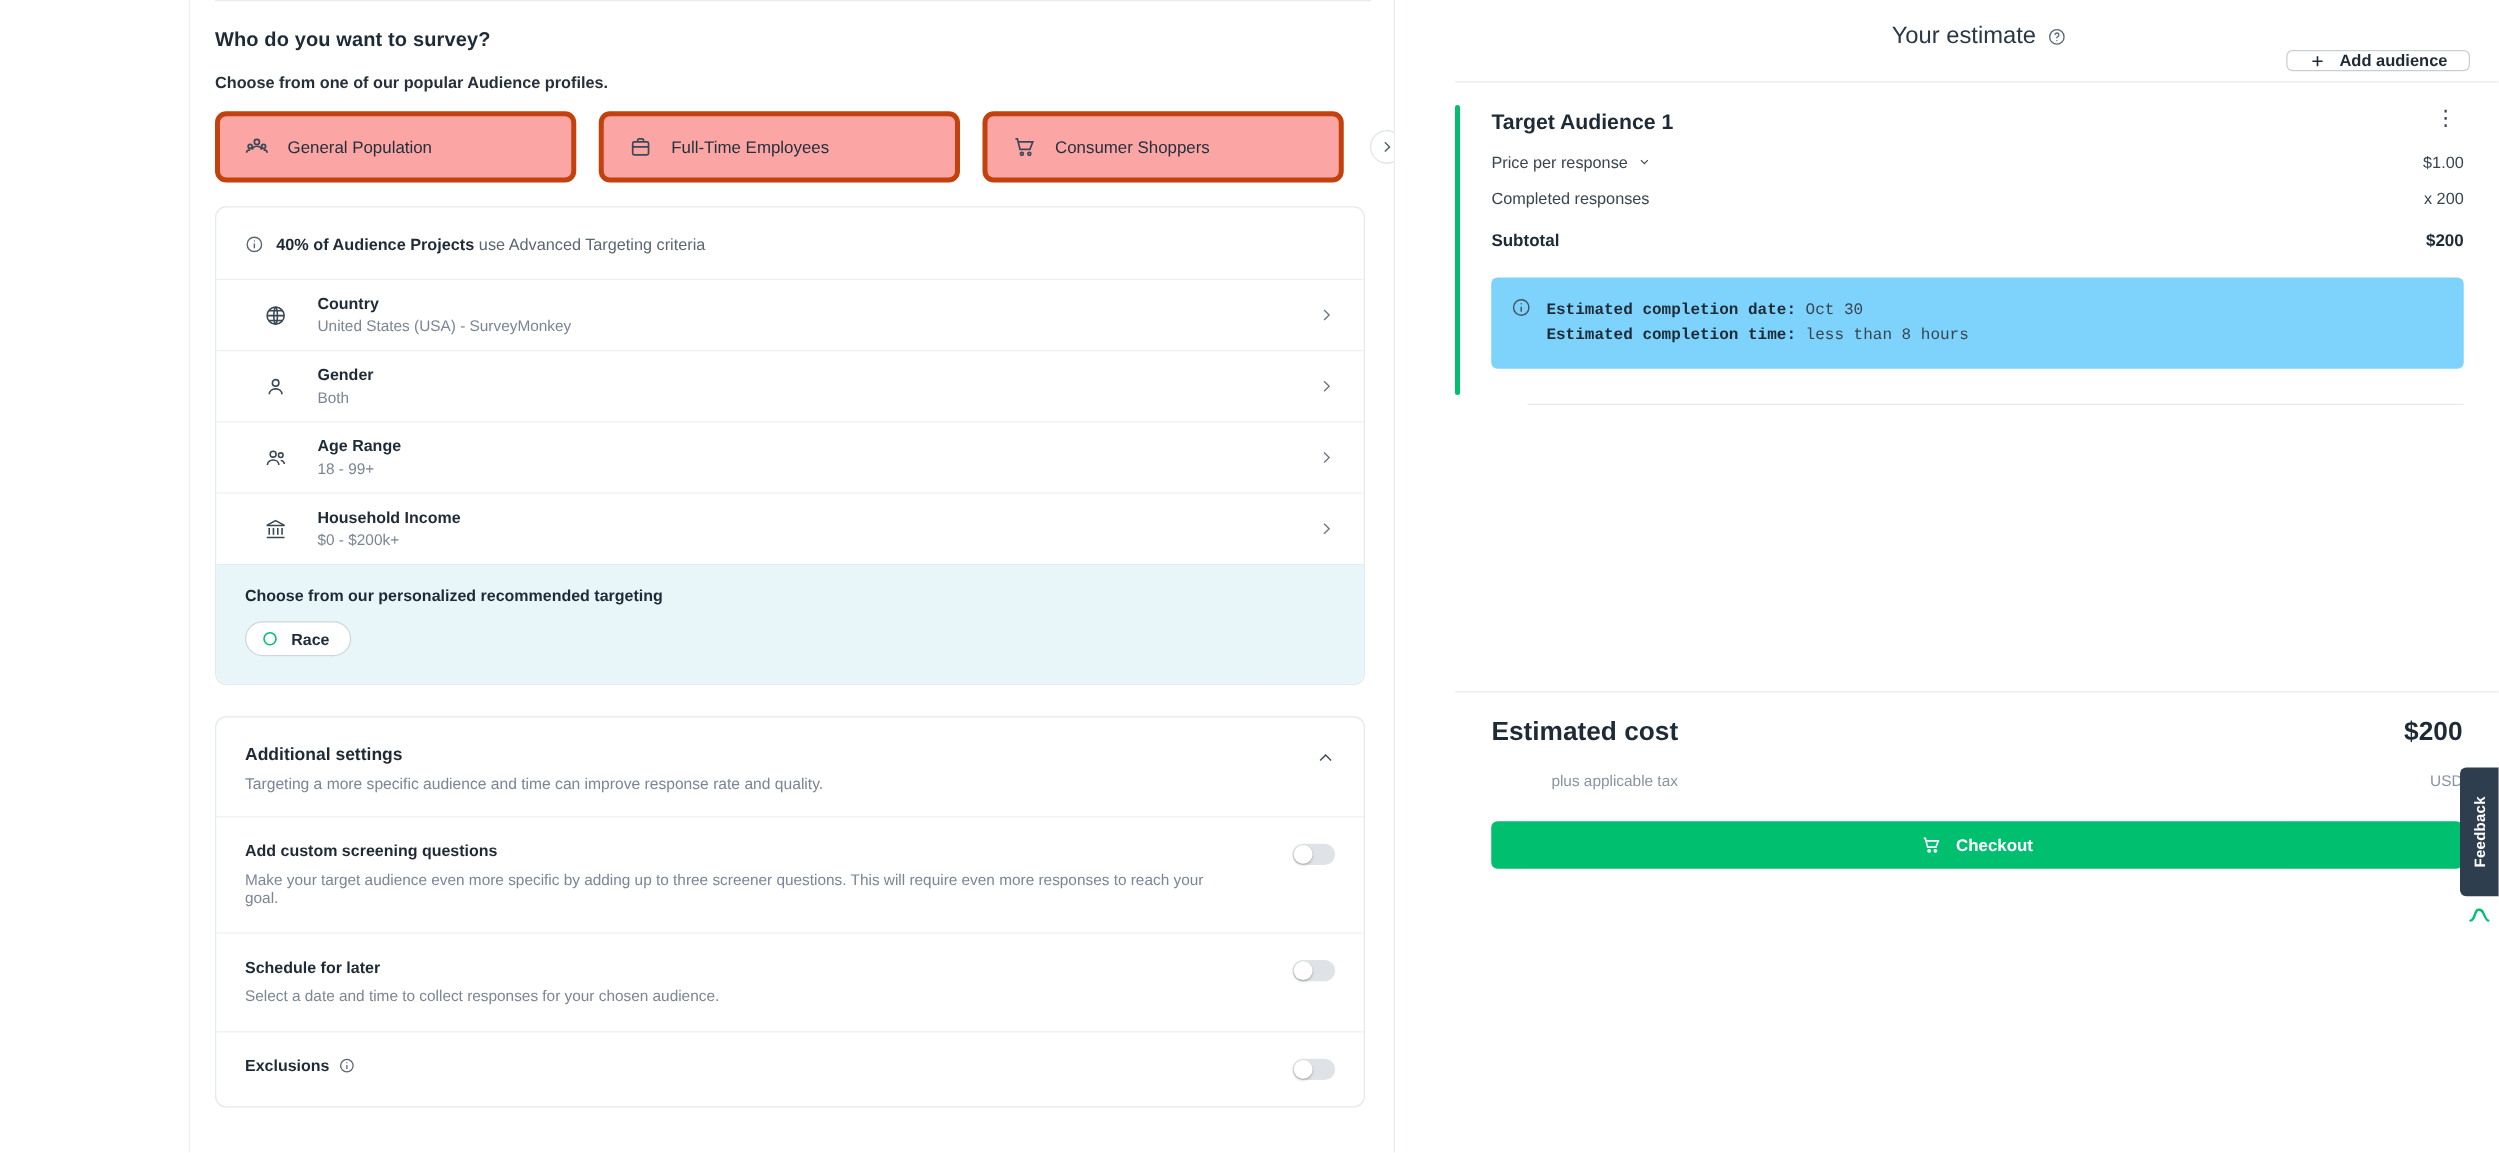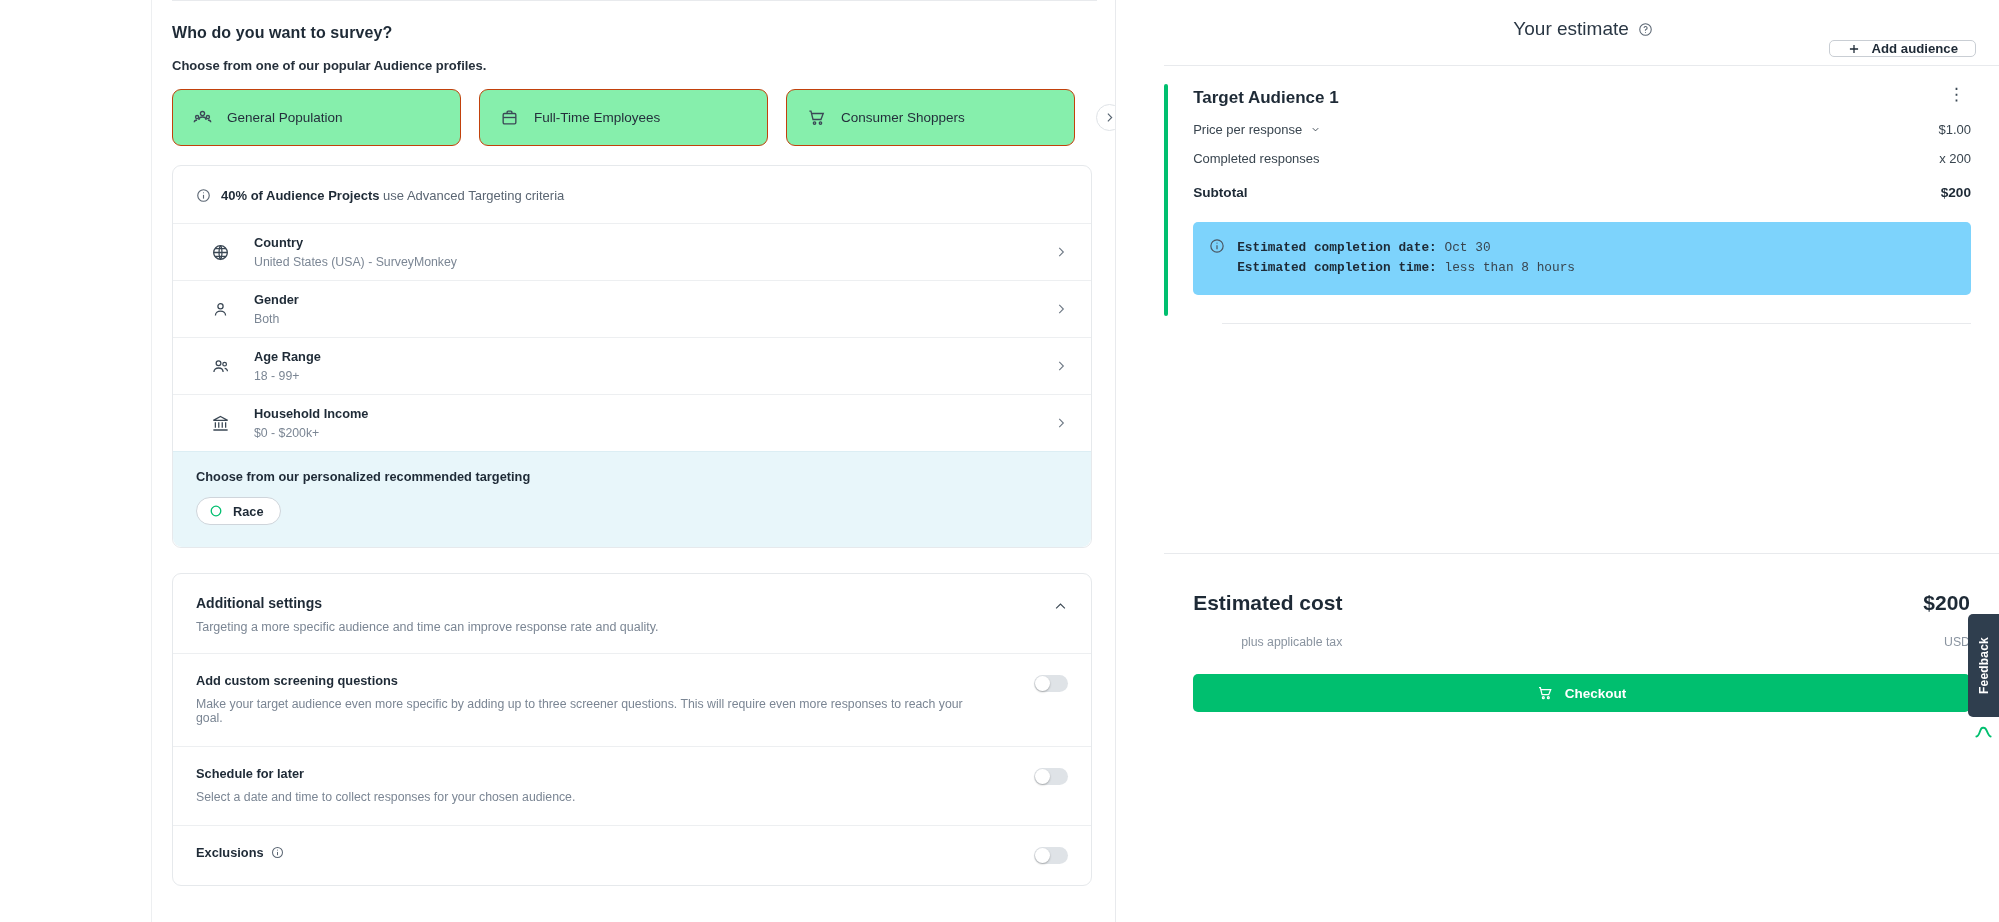--- a/index.html
+++ b/index.html
@@ -22,23 +22,23 @@
   .left-rail { position: absolute; left: 0; top: 0; width: 152px; height: 100%; border-right: 1px solid #edeff1; }
   .left-inner { position: absolute; left: 153px; top: 0; width: 990px; padding: 0 17px 0 19px; }
 
   .top-rule { height: 1px; background: #e8eaed; margin: 0 0 0 0; width: 925px; }
 
   .sec-title { font-size: 16px; font-weight: 700; color: #1e2a36; margin-top: 23px; letter-spacing: .1px; }
   .sec-sub { font-size: 13px; font-weight: 700; color: #26303b; margin-top: 16px; }
 
   .profiles { display: flex; align-items: center; gap: 18px; margin-top: 16px; }
   .profile-card {
-    width: 289px; height: 57px; border: 1px solid #c2410c; border-radius: 9px;
+    width: 289px; height: 57px; border: 4px solid #c2410c; border-radius: 9px;
     display: flex; align-items: center; gap: 14px; padding-left: 18px;
-    background: #86efac; cursor: pointer;
+    background: #fca5a5; cursor: pointer;
   }
   .profile-card .ic { width: 22px; height: 22px; display: flex; align-items: center; justify-content: center; color: #3b4856; }
   .profile-card span.lbl { font-size: 13.5px; color: #24303c; font-weight: 400; }
   .next-circle {
     width: 27px; height: 27px; border-radius: 50%; border: 1px solid #dfe3e7;
     background: #fff; display: flex; align-items: center; justify-content: center;
     color: #55626f; cursor: pointer; flex: 0 0 auto; margin-left: 3px;
   }
 
   
@@ -127,21 +127,21 @@
   .infobox {
     margin: 22px 0 0 0; background: #7dd3fc; border-radius: 5px; padding: 16px 18px 17px 16px;
     display: flex; gap: 12px; font-family: Liberation Mono, monospace;
   }
   .infobox .txt { font-size: 12.8px; line-height: 1.55; color: #39454f; }
   .infobox .txt b { color: #1e2a36; font-weight: 700; }
 
   .aud-rule { height: 1px; background: #e8eaed; margin: 28px 0 0 29px; }
   .mid-rule { position: absolute; left: 0; right: 0; top: 553px; height: 1px; background: #e8eaed; }
 
-  .cost { position: absolute; left: 0; top: 563px; width: 100%; padding: 28px 29px 0 29px; }
+  .cost { position: absolute; left: 0; top: 546px; width: 100%; padding: 28px 29px 0 29px; }
   .cost-row { display: flex; align-items: baseline; }
   .cost-title { font-size: 21px; font-weight: 700; color: #1e2a36; }
   .cost-val { margin-left: auto; font-size: 21px; font-weight: 700; color: #1e2a36; }
   .cost-row2 { display: flex; margin-top: 20px; font-size: 12.3px; color: #8a94a0; padding-left: 48px; }
   .cost-row2 .r { margin-left: auto; }
   .checkout {
     margin-top: 25px; width: 100%; height: 38px; background: #00bf6f; color: #fff; border: none;
     border-radius: 5px; display: flex; align-items: center; justify-content: center; gap: 12px;
     font-size: 13.5px; font-weight: 700; cursor: pointer; font-family: inherit;
   }

